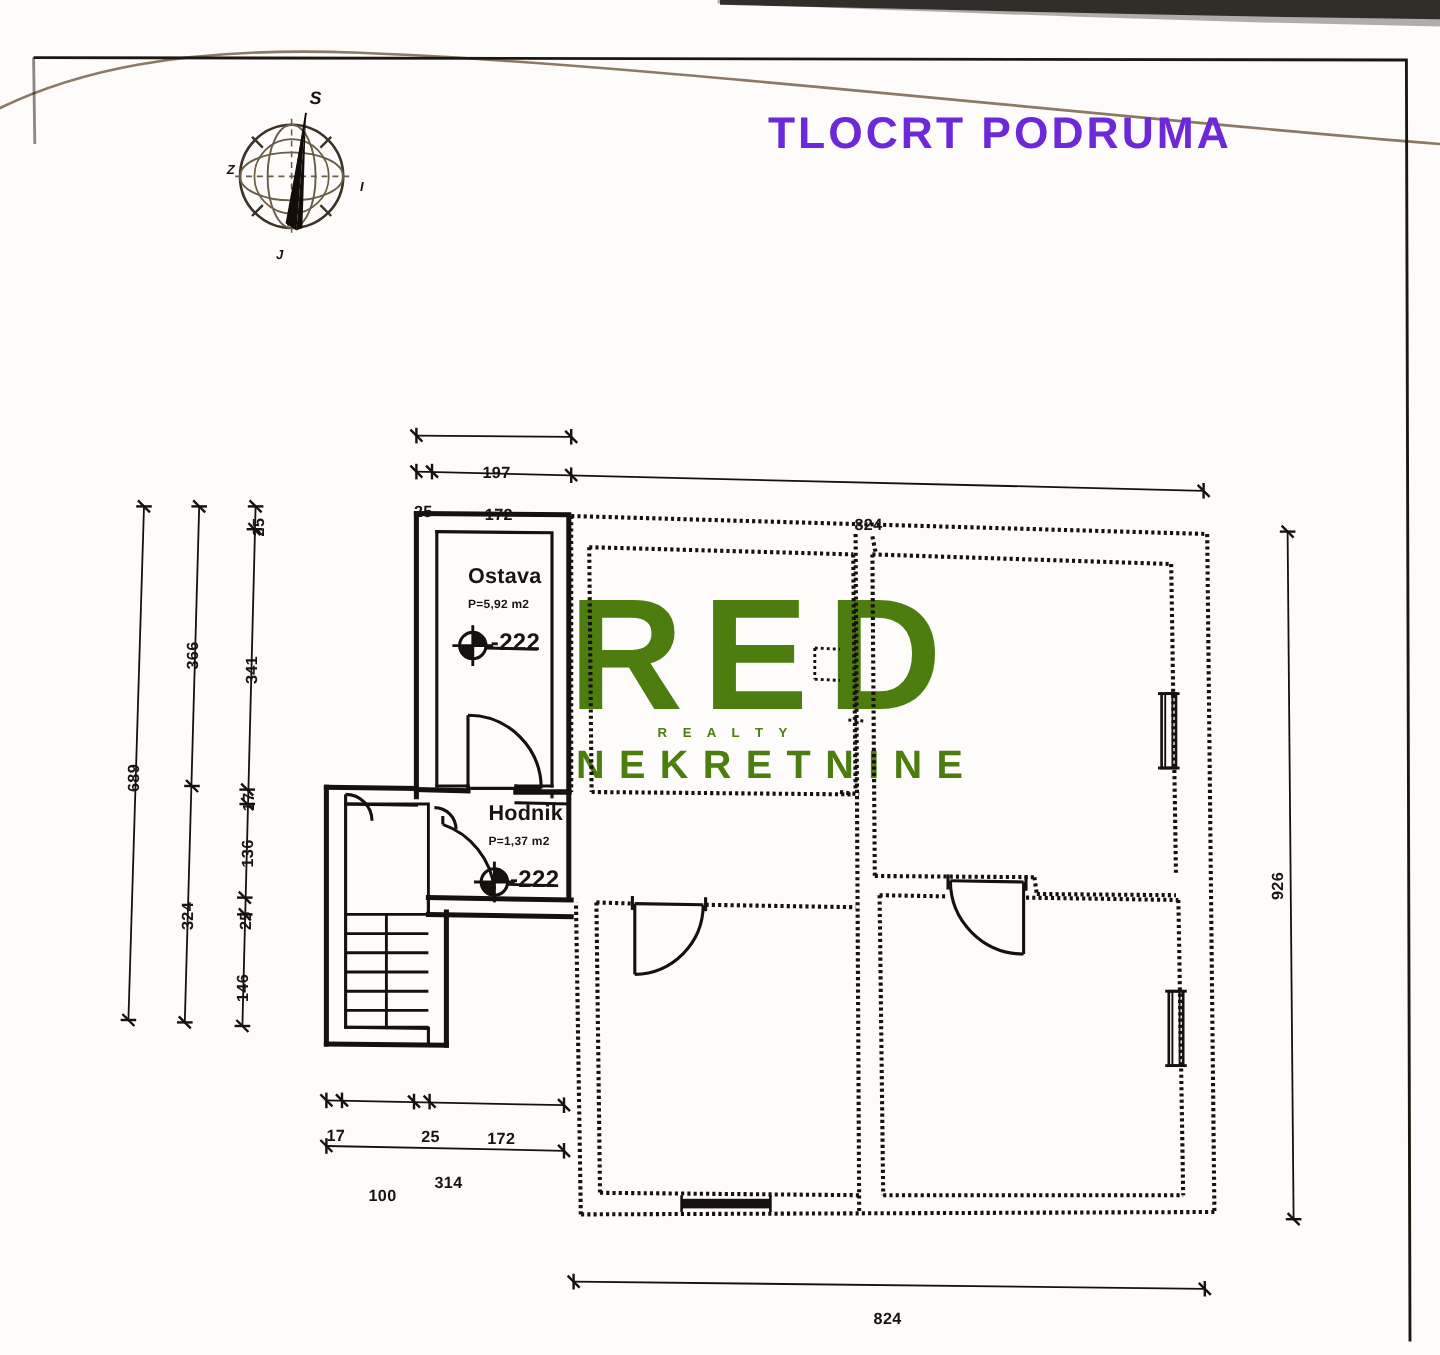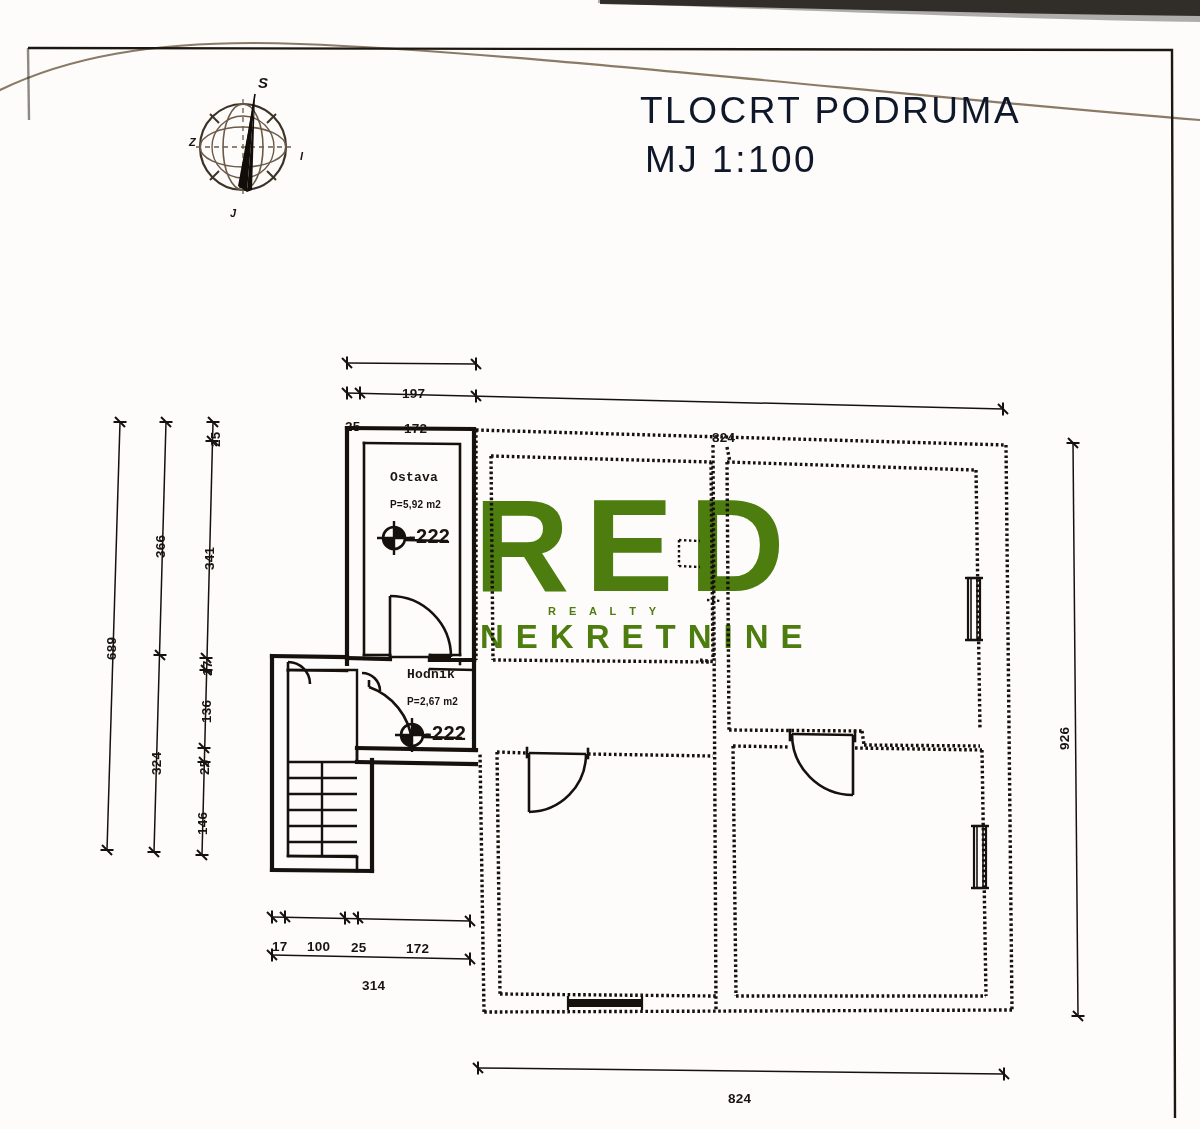--- a/index.html
+++ b/index.html
@@ -25,28 +25,27 @@
     height: 1129px;
   }
   .lbl {
     position: absolute;
     white-space: pre;
     color: #1a1410;
   }
   .title-line {
     font-size: 37px;
     letter-spacing: 2.5px;
-    font-weight: 400;
-    color: #0f172a;
+    font-weight: 700;
+    color: #6d28d9;
   }
   .room-name {
-    font-size: 13px;
+    font-size: 18px;
     font-weight: 700;
     letter-spacing: 0.2px;
-    font-family: Liberation Mono, monospace;
   }
   .room-area {
     font-size: 10px;
     font-weight: 700;
     letter-spacing: 0.2px;
   }
   .elev-text {
     font-size: 20px;
     font-weight: 700;
     letter-spacing: 0.3px;
@@ -399,42 +398,41 @@
       <circle cx="412" cy="735" r="11" fill="none" stroke="#17110d" stroke-width="2.6"></circle>
       <path d="M 412 735 L 412 724 A 11 11 0 0 1 423 735 Z" fill="#17110d"></path>
       <path d="M 412 735 L 412 746 A 11 11 0 0 1 401 735 Z" fill="#17110d"></path>
       <line x1="412" y1="718" x2="412" y2="752" stroke="#17110d" stroke-width="2.4"></line>
       <line x1="395" y1="735" x2="429" y2="735" stroke="#17110d" stroke-width="2.4"></line>
       <line x1="423" y1="737" x2="462" y2="738" stroke="#17110d" stroke-width="2.4"></line>
     </g>
   </svg>
 
   <div class="lbl title-line" style="left:640px; top:90px;">TLOCRT PODRUMA</div>
-  <div class="lbl title-line" style="left:645px; top:139px;">MJ 1:100</div>
 
   <div class="lbl compass-letter" style="left:258px; top:74px;">S</div>
   <div class="lbl compass-letter-sm" style="left:230px; top:207px;">J</div>
   <div class="lbl compass-letter-sm" style="left:189px; top:136px;">Z</div>
   <div class="lbl compass-letter-sm" style="left:300px; top:150px;">I</div>
 
   <div class="lbl room-name" style="left:390px; top:470px;">Ostava</div>
   <div class="lbl room-area" style="left:390px; top:499px;">P=5,92 m2</div>
   <div class="lbl elev-text" style="left:409px; top:525px;">-222</div>
 
   <div class="lbl room-name" style="left:407px; top:667px;">Hodnik</div>
-  <div class="lbl room-area" style="left:407px; top:696px;">P=2,67 m2</div>
+  <div class="lbl room-area" style="left:407px; top:696px;">P=1,37 m2</div>
   <div class="lbl elev-text" style="left:425px; top:722px;">-222</div>
 
   <div class="lbl dim" style="left:402px; top:346px;">197</div>
   <div class="lbl dim" style="left:345px; top:379px;">25</div>
   <div class="lbl dim" style="left:404px; top:381px;">172</div>
   <div class="lbl dim" style="left:712px; top:390px;">824</div>
 
   <div class="lbl dim" style="left:272px; top:899px;">17</div>
-  <div class="lbl dim" style="left:307px; top:899px;text-align:right;">100</div>
+  <div class="lbl dim" style="left:307px; top:949px;text-align:right;">100</div>
   <div class="lbl dim" style="left:351px; top:900px;">25</div>
   <div class="lbl dim" style="left:406px; top:901px;">172</div>
   <div class="lbl dim" style="left:362px; top:938px;">314</div>
   <div class="lbl dim" style="left:728px; top:1051px;">824</div>
 
   <div class="lbl dim-v" style="left:1057px; top:750px;">926</div>
 
   <div class="lbl dim-v" style="left:104px; top:660px;">689</div>
   <div class="lbl dim-v" style="left:153px; top:558px;">366</div>
   <div class="lbl dim-v" style="left:149px; top:775px;">324</div>

